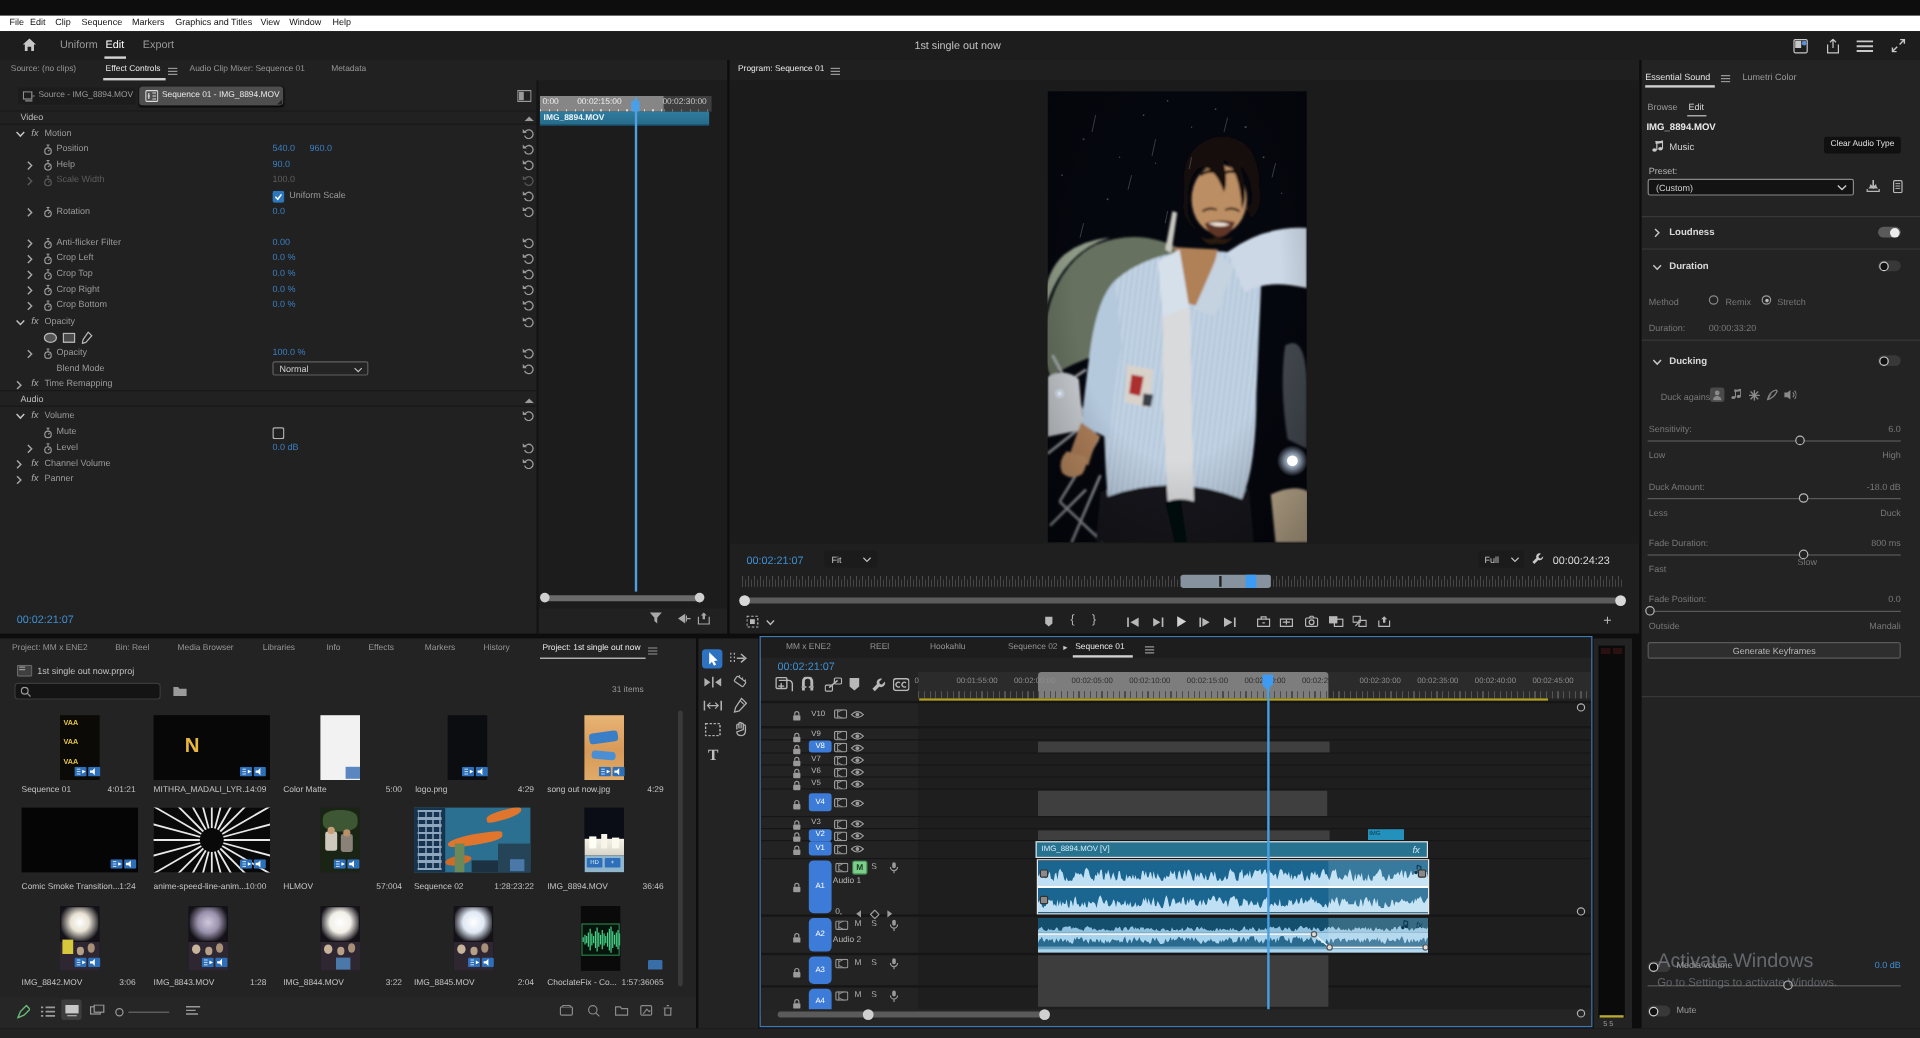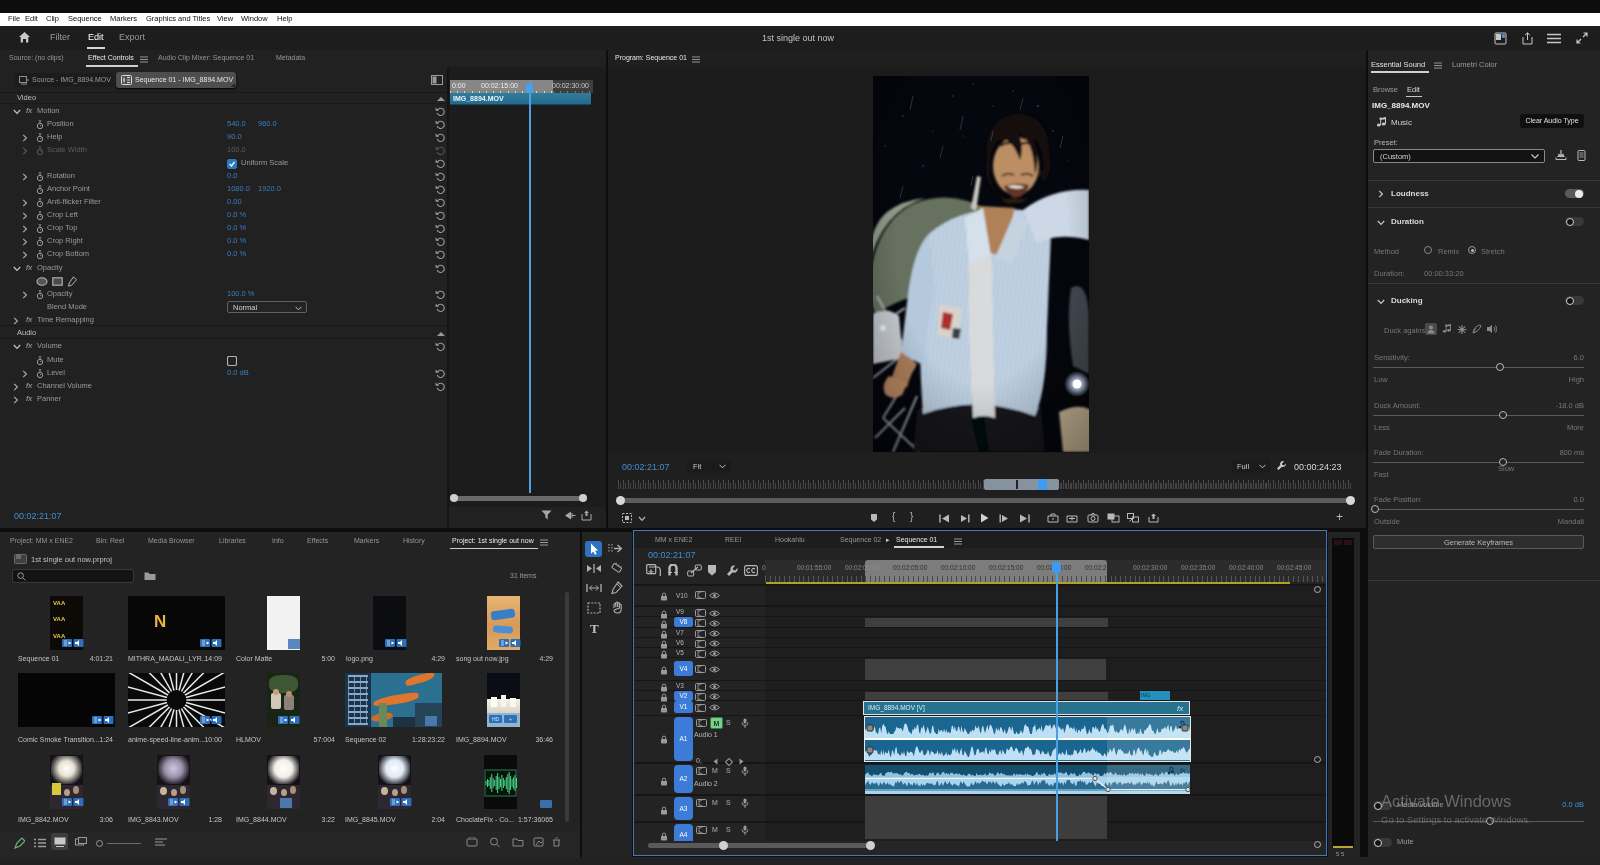--- a/index.html
+++ b/index.html
@@ -33,21 +33,21 @@
       <span class="abs" style="left:146px;top:1px">Graphics and Titles</span>
       <span class="abs" style="left:217px;top:1px">View</span>
       <span class="abs" style="left:241px;top:1px">Window</span>
       <span class="abs" style="left:277px;top:1px">Help</span>
   </div>
 
   <div class="abs" id="header">
     <svg class="abs" style="left:18px;top:5px" width="13" height="13" viewBox="0 0 13 13">
         <path d="M6.5 1L12 6h-1.7v5.5H8V8H5v3.5H2.7V6H1z" fill="#c8c8c8"></path>
       </svg>
-    <span class="abs" style="left:50px;top:6px">Filter</span>
+    <span class="abs" style="left:50px;top:6px">Uniform</span>
     <span class="abs" style="left:88px;top:6px;color:#fff">Edit</span>
     <div class="abs" style="left:87px;top:21px;width:18px;height:2px;background:#d4d4d4"></div>
     <span class="abs" style="left:119px;top:6px">Export</span>
     <span class="abs" style="left:762px;top:7px;color:#c2c2c2;font-size:9px">1st single out now</span>
     <svg class="abs" style="left:1494px;top:6px" width="13" height="13" viewBox="0 0 13 13">
         <rect x="1" y="1" width="11" height="11" rx="1" fill="none" stroke="#c8c8c8"></rect>
         <rect x="2" y="2" width="5" height="6" fill="#c8c8c8"></rect>
         <circle cx="9.5" cy="4" r="2" fill="#5a8fd0"></circle>
       </svg>
     <svg class="abs" style="left:1521px;top:6px" width="13" height="13" viewBox="0 0 13 13">
@@ -170,33 +170,20 @@
     <div class="er" style="top:120px">
         <svg style="left:22px;top:3px" width="6" height="8" viewBox="0 0 6 8">
           <path d="M1.2 0.8l3.2 3.2-3.2 3.2" stroke="#a8a8a8" fill="none" stroke-width="1.2"></path>
         </svg>
         <svg style="left:36px;top:2px" width="8" height="10" viewBox="0 0 8 10">
           <circle cx="4" cy="6" r="2.7" fill="none" stroke="#999"></circle>
           <path d="M2.8 0.8h2.4M4 0.8v2.2M4 6l1.4-1.1" fill="none" stroke="#999" stroke-width="0.9"></path>
         </svg>
         <span style="left:47px">Rotation</span>
         <span class="v2" style="left:227px">0.0</span>
-        <svg style="left:435px;top:2px" width="11" height="9" viewBox="0 0 11 9">
-          <path d="M2.4 3.2A3.6 3.6 0 1 1 2.2 6" fill="none" stroke="#9a9a9a" stroke-width="1.1"></path>
-          <path d="M0.6 0.4v3.4h3.4z" fill="#9a9a9a"></path>
-        </svg>
-      </div>
-    <div class="er" style="top:133px">
-        <svg style="left:36px;top:2px" width="8" height="10" viewBox="0 0 8 10">
-          <circle cx="4" cy="6" r="2.7" fill="none" stroke="#999"></circle>
-          <path d="M2.8 0.8h2.4M4 0.8v2.2M4 6l1.4-1.1" fill="none" stroke="#999" stroke-width="0.9"></path>
-        </svg>
-        <span style="left:47px">Anchor Point</span>
-        <span class="v2" style="left:227px">1080.0</span>
-        <span class="v2" style="left:258px">1920.0</span>
         <svg style="left:435px;top:2px" width="11" height="9" viewBox="0 0 11 9">
           <path d="M2.4 3.2A3.6 3.6 0 1 1 2.2 6" fill="none" stroke="#9a9a9a" stroke-width="1.1"></path>
           <path d="M0.6 0.4v3.4h3.4z" fill="#9a9a9a"></path>
         </svg>
       </div>
     <div class="er" style="top:146px">
         <svg style="left:22px;top:3px" width="6" height="8" viewBox="0 0 6 8">
           <path d="M1.2 0.8l3.2 3.2-3.2 3.2" stroke="#a8a8a8" fill="none" stroke-width="1.2"></path>
         </svg>
         <svg style="left:36px;top:2px" width="8" height="10" viewBox="0 0 8 10">
@@ -680,21 +667,21 @@
       <div class="abs" style="left:130px;top:303px;width:86px;text-align:right;font-size:7.5px;color:#777">6.0</div>
       <div class="abs" style="left:5px;top:316.5px;width:211px;height:1.2px;background:#5a5a5a"></div>
       <div class="abs" style="left:128px;top:313px;width:8px;height:8px;background:#232323;border:1.3px solid #b8b8b8;border-radius:50%;box-sizing:border-box"></div>
       <div class="abs" style="left:6px;top:325px;font-size:7.5px;color:#777">Low</div>
       <div class="abs" style="left:130px;top:325px;width:86px;text-align:right;font-size:7.5px;color:#777">High</div>
       <div class="abs" style="left:6px;top:351px;font-size:7.5px;color:#777">Duck Amount:</div>
       <div class="abs" style="left:130px;top:351px;width:86px;text-align:right;font-size:7.5px;color:#777">-18.0 dB</div>
       <div class="abs" style="left:5px;top:364.5px;width:211px;height:1.2px;background:#5a5a5a"></div>
       <div class="abs" style="left:131px;top:361px;width:8px;height:8px;background:#232323;border:1.3px solid #b8b8b8;border-radius:50%;box-sizing:border-box"></div>
       <div class="abs" style="left:6px;top:373px;font-size:7.5px;color:#777">Less</div>
-      <div class="abs" style="left:130px;top:373px;width:86px;text-align:right;font-size:7.5px;color:#777">More</div>
+      <div class="abs" style="left:130px;top:373px;width:86px;text-align:right;font-size:7.5px;color:#777">Duck</div>
       <div class="abs" style="left:6px;top:398px;font-size:7.5px;color:#777">Fade Duration:</div>
       <div class="abs" style="left:130px;top:398px;width:86px;text-align:right;font-size:7.5px;color:#777">800 ms</div>
       <div class="abs" style="left:5px;top:411.5px;width:211px;height:1.2px;background:#5a5a5a"></div>
       <div class="abs" style="left:131px;top:408px;width:8px;height:8px;background:#232323;border:1.3px solid #b8b8b8;border-radius:50%;box-sizing:border-box"></div>
       <div class="abs" style="left:6px;top:420px;font-size:7.5px;color:#777">Fast</div>
       <div class="abs" style="left:130px;top:414px;width:86px;text-align:left;font-size:7.5px;color:#777">Slow</div>
       <div class="abs" style="left:6px;top:445px;font-size:7.5px;color:#777">Fade Position:</div>
       <div class="abs" style="left:130px;top:445px;width:86px;text-align:right;font-size:7.5px;color:#777">0.0</div>
       <div class="abs" style="left:5px;top:458.5px;width:211px;height:1.2px;background:#5a5a5a"></div>
       <div class="abs" style="left:3px;top:455px;width:8px;height:8px;background:#232323;border:1.3px solid #b8b8b8;border-radius:50%;box-sizing:border-box"></div>

